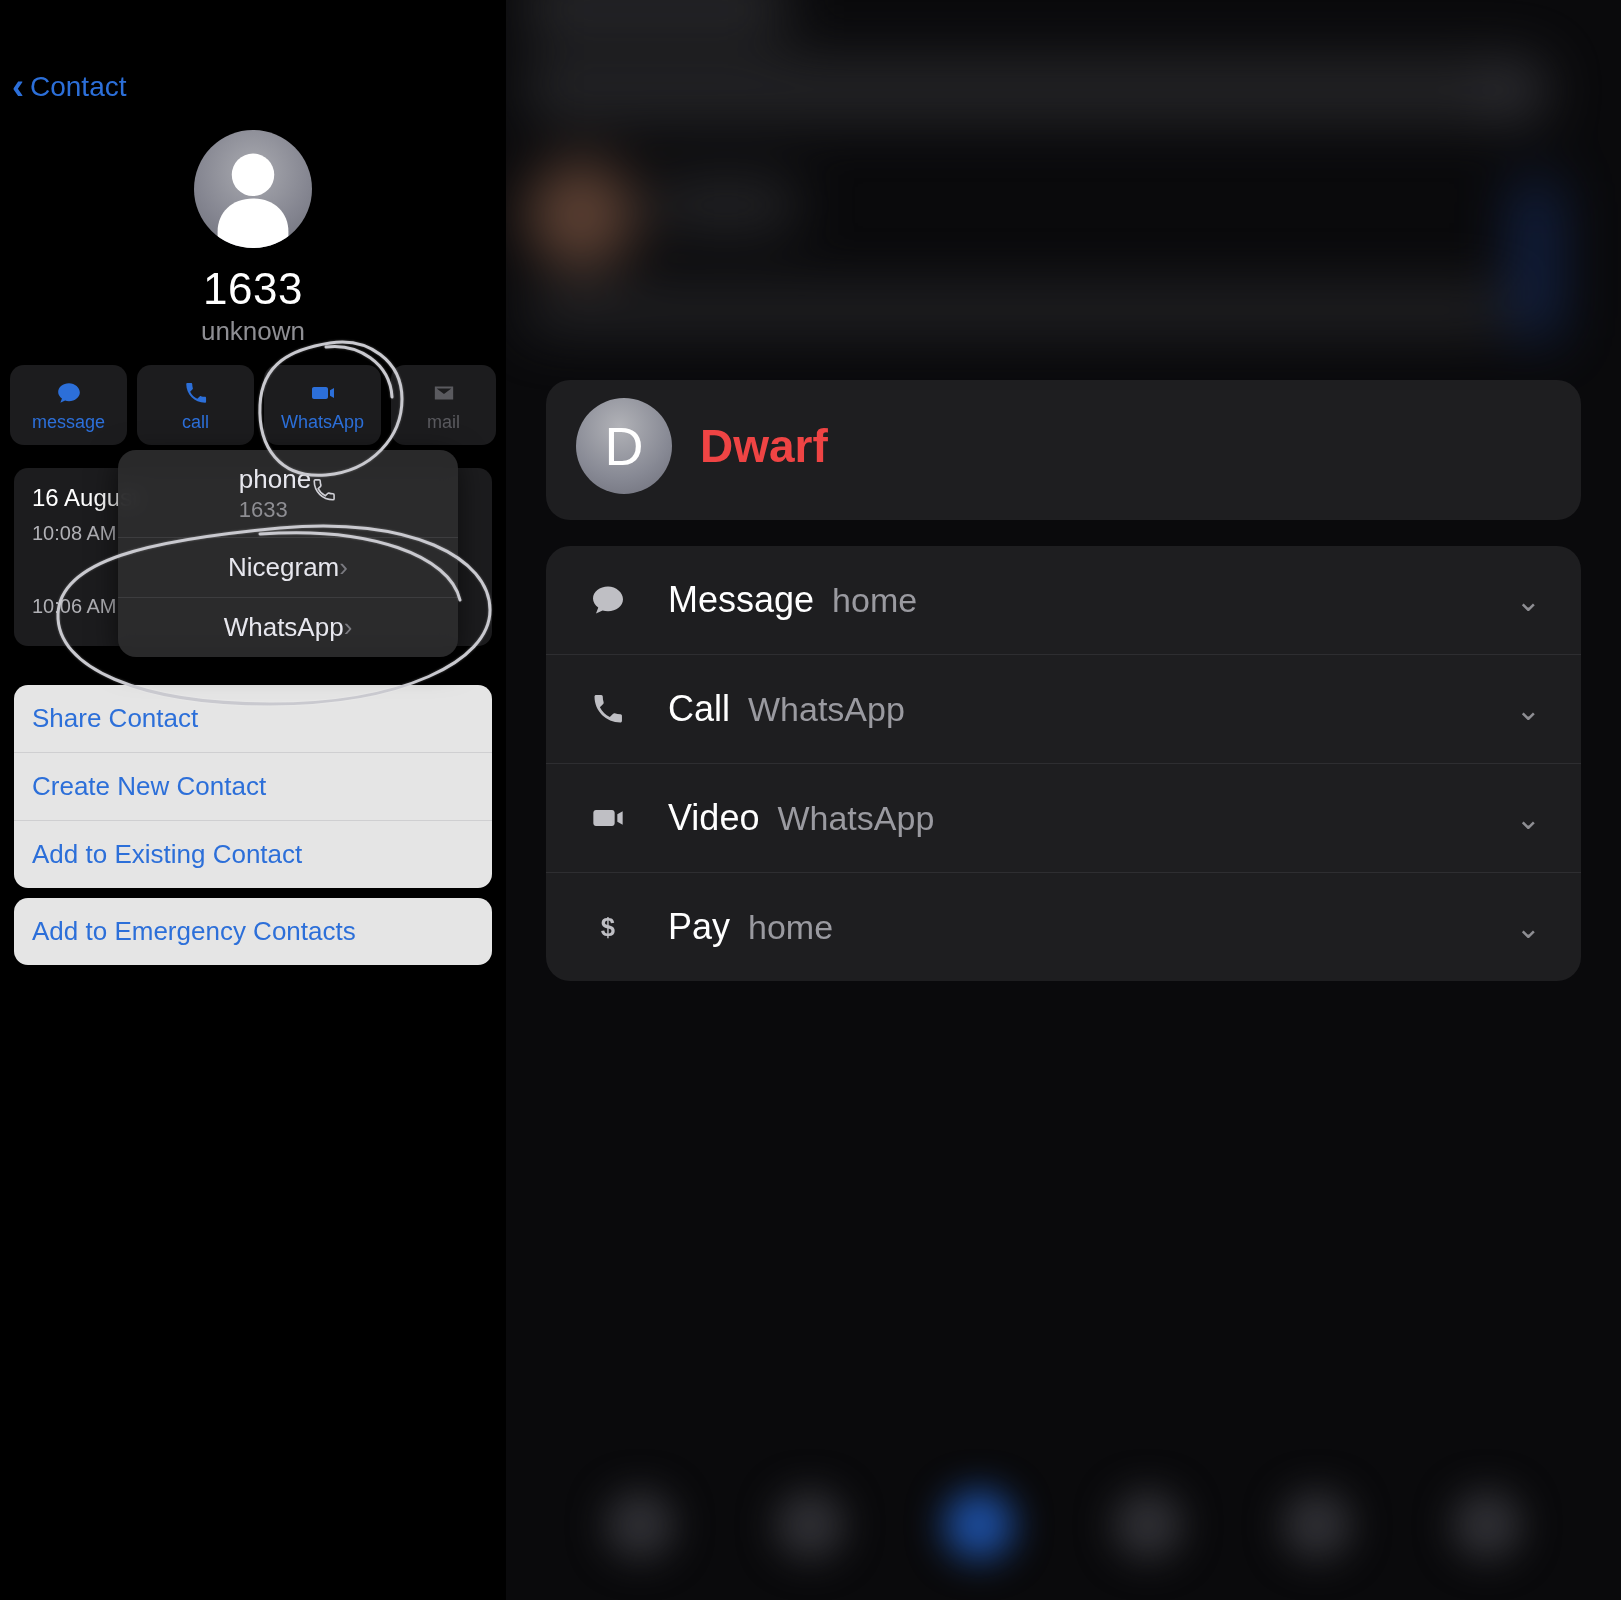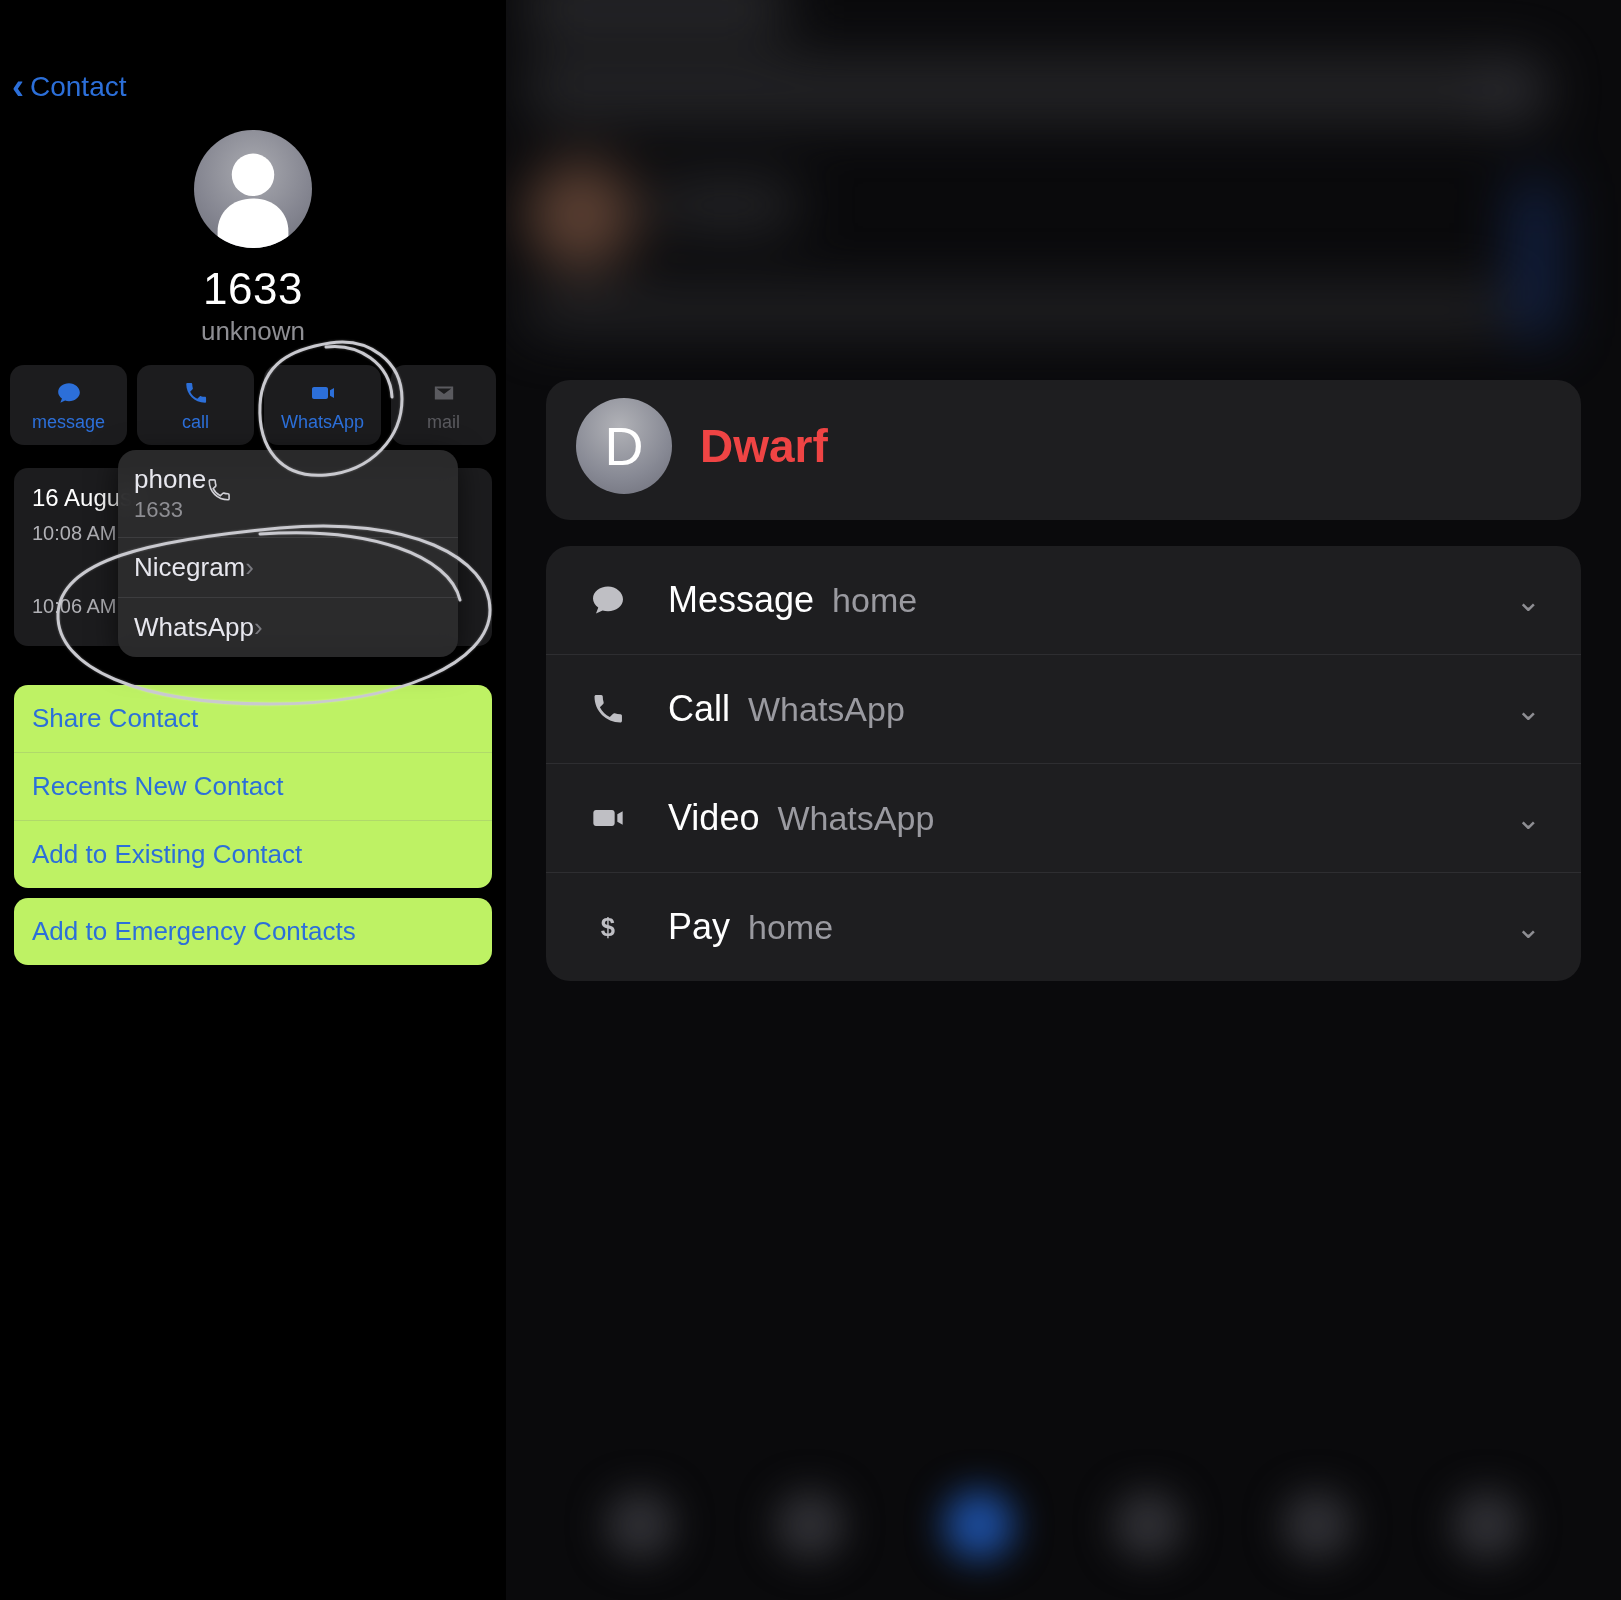--- a/index.html
+++ b/index.html
@@ -98,33 +98,33 @@
     width: 340px;
     background: rgba(44,44,46,0.92);
     border-radius: 18px;
     overflow: hidden;
     box-shadow: 0 6px 30px rgba(0,0,0,0.6);
     backdrop-filter: blur(10px);
   }
   .pop-row {
     padding: 14px 16px;
     border-bottom: 1px solid rgba(120,120,128,0.24);
-    display:flex; align-items:center; justify-content:flex-start;
+    display:flex; align-items:center; justify-content:center;
     font-size: 26px;
     color:#e7e7ee;
   }
   .pop-row:last-child { border-bottom: none; }
   .pop-row .sub { display:block; color:#8e8e93; font-size: 22px; margin-top:2px; }
   .pop-chevron { color:#7a7a80; font-size: 26px; }
   .pop-phone-icon svg { width:26px; height:26px; stroke:#d0d0d6; fill:none; stroke-width:1.5; }
 
   
   .list-group {
     margin: 10px 14px 0 14px;
-    background: #bef264;
+    background: #e5e5e5;
     border-radius: 14px;
     overflow: hidden;
   }
   .list-group.first-below { margin-top: 230px; }
   .list-item {
     padding: 18px 18px;
     font-size: 26px;
     color: #2c6fd9;
     border-bottom: 1px solid rgba(120,120,128,0.2);
   }
@@ -284,21 +284,21 @@
       <span class="pop-chevron">›</span>
     </div>
     <div class="pop-row">
       <span>WhatsApp</span>
       <span class="pop-chevron">›</span>
     </div>
   </div>
 
   <div class="list-group first-below">
     <div class="list-item">Share Contact</div>
-    <div class="list-item">Recents New Contact</div>
+    <div class="list-item">Create New Contact</div>
     <div class="list-item">Add to Existing Contact</div>
   </div>
   <div class="list-group">
     <div class="list-item">Add to Emergency Contacts</div>
   </div>
 
   <div class="scribble" style="left:250px; top:335px;">
     <svg width="160" height="150" viewBox="0 0 160 150">
         <path d="M80 8c38-6 72 18 72 56s-30 72-76 76S8 112 10 70 42 14 80 8z M76 12c32-4 64 16 66 50" fill="none" stroke="#c9c9cf" stroke-width="3" stroke-linecap="round"></path>
       </svg>

